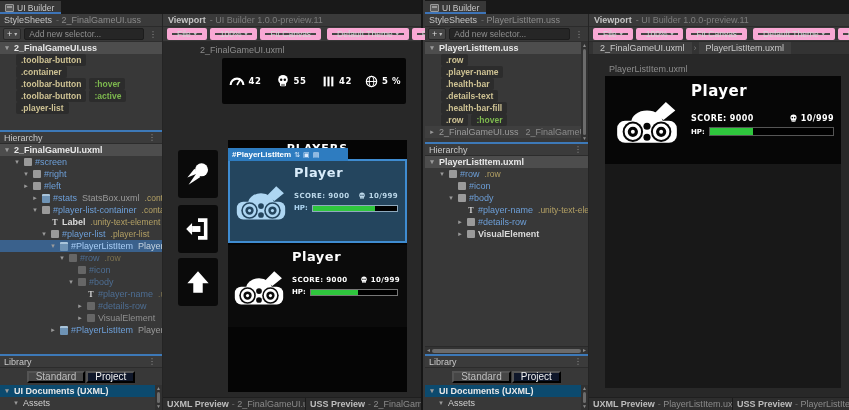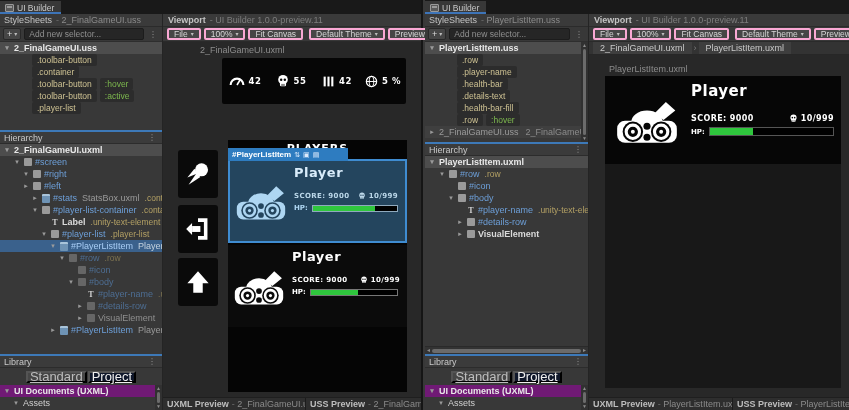--- a/index.html
+++ b/index.html
@@ -31,21 +31,21 @@
   .sel-input { flex:1; min-width:0; height:12px; background:#262626; border:1px solid #1c1c1c; border-radius:2px; color:#b9b9b9; font-size:8.5px; padding:0 4px; font-family:"Liberation Sans",sans-serif; }
   .sel-input::placeholder { color:#909090; }
   .kebab { color:#9a9a9a; font-size:8px; padding:0 2px; cursor:pointer; }
 
   .sel-list { position:relative; flex:none; overflow:hidden; background:#383838; }
   #sel-left { height:88px; } #sel-right { height:100px; }
   .sel-root, .h-root { height:12px; display:flex; align-items:center; gap:3px; background:#4d4d4d; color:#e8e8e8; font-weight:bold; padding:0 3px; white-space:nowrap; overflow:hidden; cursor:default; }
   .sel-root.dimroot { background:#3f3f3f; color:#9a9a9a; font-weight:normal; }
   .sel-root .ctx { font-weight:normal; color:#8b8b8b; margin-left:4px; }
   .exp { width:8px; flex:none; color:#9a9a9a; font-size:7px; text-align:center; }
-  .sel-row { height:12px; display:flex; align-items:center; gap:3px; padding-left:32px; white-space:nowrap; cursor:default; }
+  .sel-row { height:12px; display:flex; align-items:center; gap:3px; padding-left:16px; white-space:nowrap; cursor:default;font-weight:bold; }
   .pill { background:#2c2c2c; border-radius:2px; padding:1px 5px; color:#cec293; font-size:8.5px; }
   .pill.pseudo { color:#7db84e; }
 
   .splitter { height:2px; flex:none; background:#3d79b8; }
   .phead2 { height:12px; flex:none; display:flex; align-items:center; justify-content:space-between; padding:0 4px; background:#3b3b3b; border-bottom:1px solid #2c2c2c; color:#c8c8c8; }
 
   .hier-list { position:relative; flex:1; min-height:0; overflow:hidden; background:#383838; }
   .h-row { height:12px; display:flex; align-items:center; gap:3px; white-space:nowrap; overflow:hidden; cursor:default; }
   .h-row.selected { background:#3a618c; }
   .h-ico { flex:none; }
@@ -61,38 +61,38 @@
   .h-row.dim .h-class { color:#7d7350; }
   .h-row.dim .h-ico.element { background:#666; }
   .h-row.selected .h-name { color:#a8cdf5; }
   .h-row.selected .h-file { color:#c4d2de; }
 
   .hscroll { height:8px; flex:none; background:#333; display:flex; align-items:center; gap:1px; padding:0 1px; border-top:1px solid #2a2a2a; }
   .hscroll .cap { color:#8a8a8a; font-size:5px; line-height:1; }
   .hscroll .thumb { flex:1; height:4px; background:#6b6b6b; border-radius:2px; }
 
   .libtabs { height:17px; flex:none; display:flex; align-items:center; justify-content:center; gap:1px; background:#383838; }
-  .libtab { height:12px; display:flex; align-items:center; padding:0 2px; font-size:13px; background:#464646; color:#bdbdbd; cursor:pointer;text-decoration:underline; }
+  .libtab { height:12px; display:flex; align-items:center; padding:0 7px; font-size:10px; background:#464646; color:#bdbdbd; cursor:pointer; }
   .libtab.active { background:#0f172a; color:#efefef; }
   .liblist { position:relative; height:25px; flex:none; background:#383838; overflow:hidden; }
   .librow { height:12px; display:flex; align-items:center; gap:3px; padding:0 3px; }
-  .librow.header { background:#701a75; color:#e8e8e8; font-weight:bold; }
+  .librow.header { background:#0c4a6e; color:#e8e8e8; font-weight:bold; }
   .librow.child { padding-left:12px; color:#d0d0d0; }
   .vscroll { position:absolute; right:0; top:0; bottom:0; width:7px; background:#313131; display:flex; flex-direction:column; align-items:center; padding:1px 0; }
   .vscroll .cap { color:#8a8a8a; font-size:5px; line-height:1; }
   .vscroll .thumb { flex:1; width:3px; background:#6b6b6b; border-radius:2px; margin:1px 0; }
 
   
   .viewport { flex:1; min-width:0; display:flex; flex-direction:column; background:#313131; }
   .vp-title { height:13px; flex:none; display:flex; align-items:center; gap:4px; padding:0 5px; background:#3a3a3a; border-bottom:1px solid #2b2b2b; white-space:nowrap; overflow:hidden; }
   .vt-main { color:#c3c3c3; font-weight:bold; }
   .vt-ver { color:#7d7d7d; }
   .vt-ver::before { content:"-  "; }
   .vp-toolbar { height:15px; flex:none; display:flex; align-items:center; gap:3px; padding:1px 4px; background:#383838; border-bottom:1px solid #2a2a2a; white-space:nowrap; }
-  .tbtn { display:flex; align-items:center; gap:3px; background:#464646; border:2px solid #f9a8d4; border-radius:2px; color:#d6d6d6; height:12px; padding:0 5px; font-size:8.5px; line-height:1; cursor:pointer; }
+  .tbtn { display:flex; align-items:center; gap:3px; background:#464646; border:5px solid #f9a8d4; border-radius:2px; color:#d6d6d6; height:12px; padding:0 5px; font-size:8.5px; line-height:1; cursor:pointer; }
   .tbtn .mini { font-size:6px; color:#bdbdbd; }
   .tb-space { flex:1; }
   .breadcrumbs { height:13px; flex:none; display:flex; align-items:center; background:#333; border-bottom:1px solid #272727; padding-left:4px; white-space:nowrap; }
   .crumb { padding:0 7px; height:12px; display:flex; align-items:center; background:#3e3e3e; color:#c9c9c9; cursor:pointer; }
   .crumb-sep { color:#7a7a7a; padding:0 2px; font-size:9px; }
 
   .canvas { position:relative; flex:1; min-height:0; background:#282828; overflow:hidden; }
   .canvas-label { position:absolute; color:#8c8c8c; font-size:9px; }
   #canvas-left .canvas-label { left:37px; top:3px; }
   #canvas-right .canvas-label { left:20px; top:9px; }

